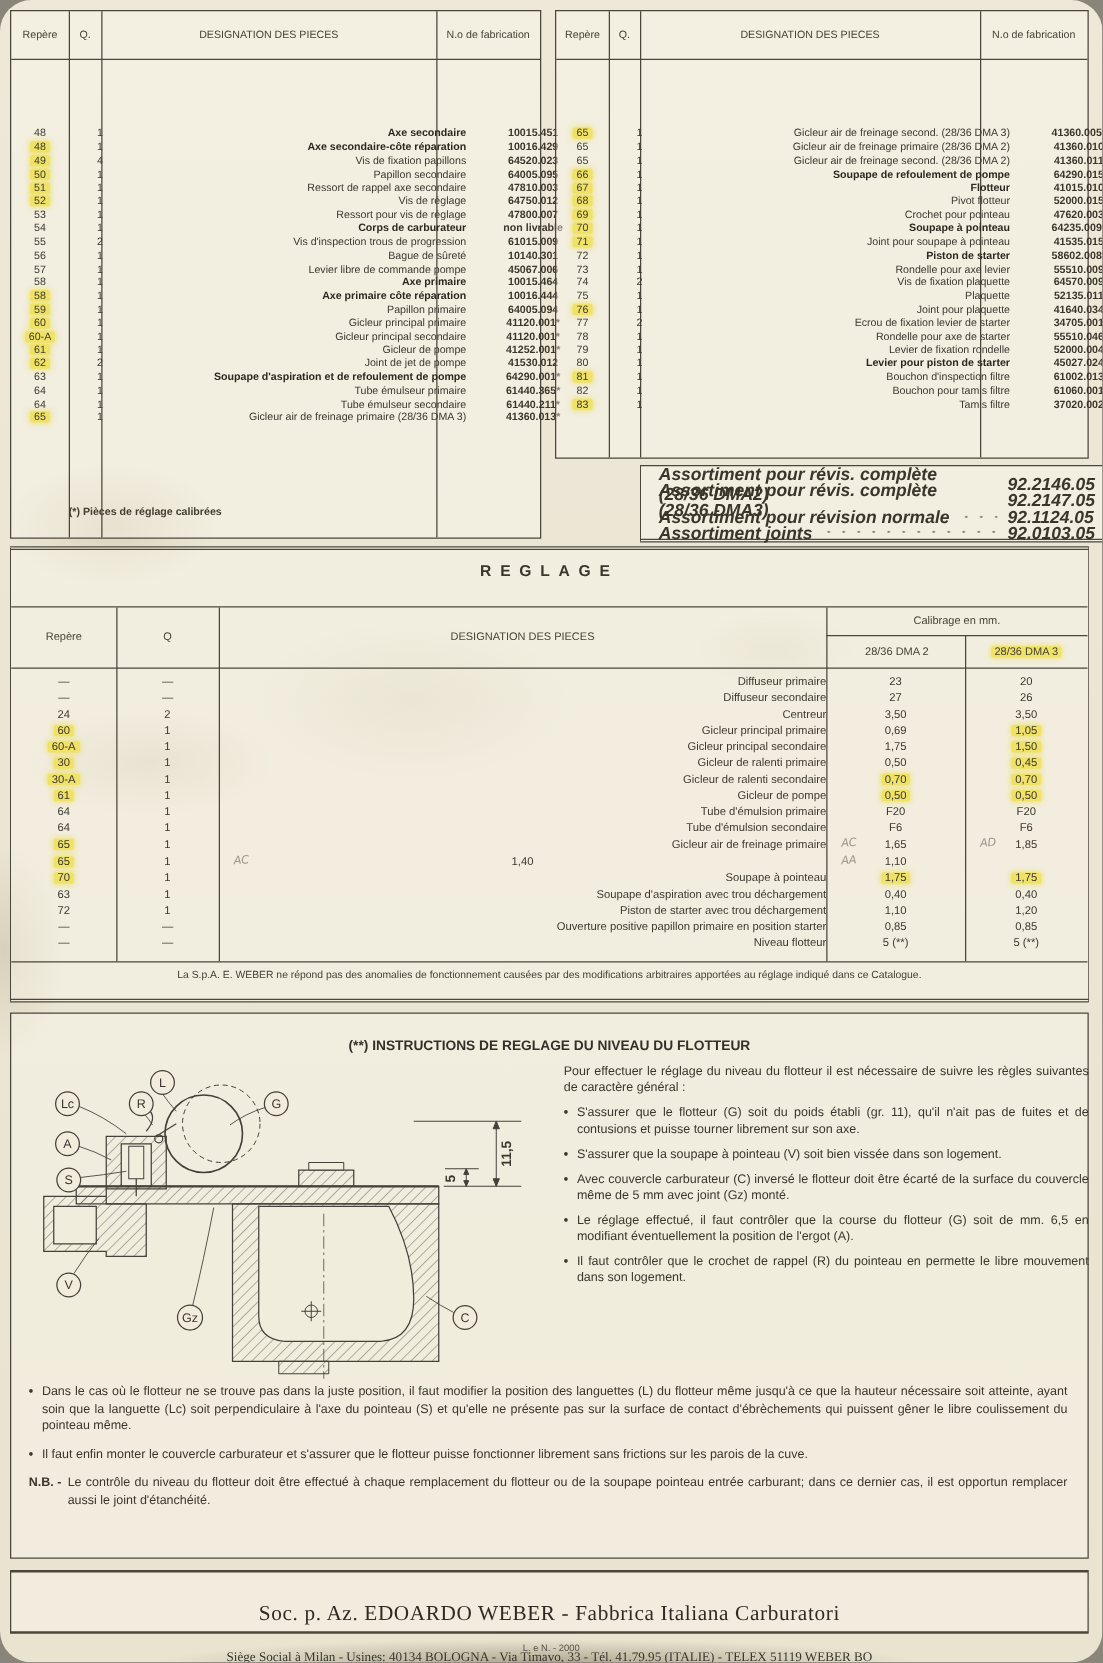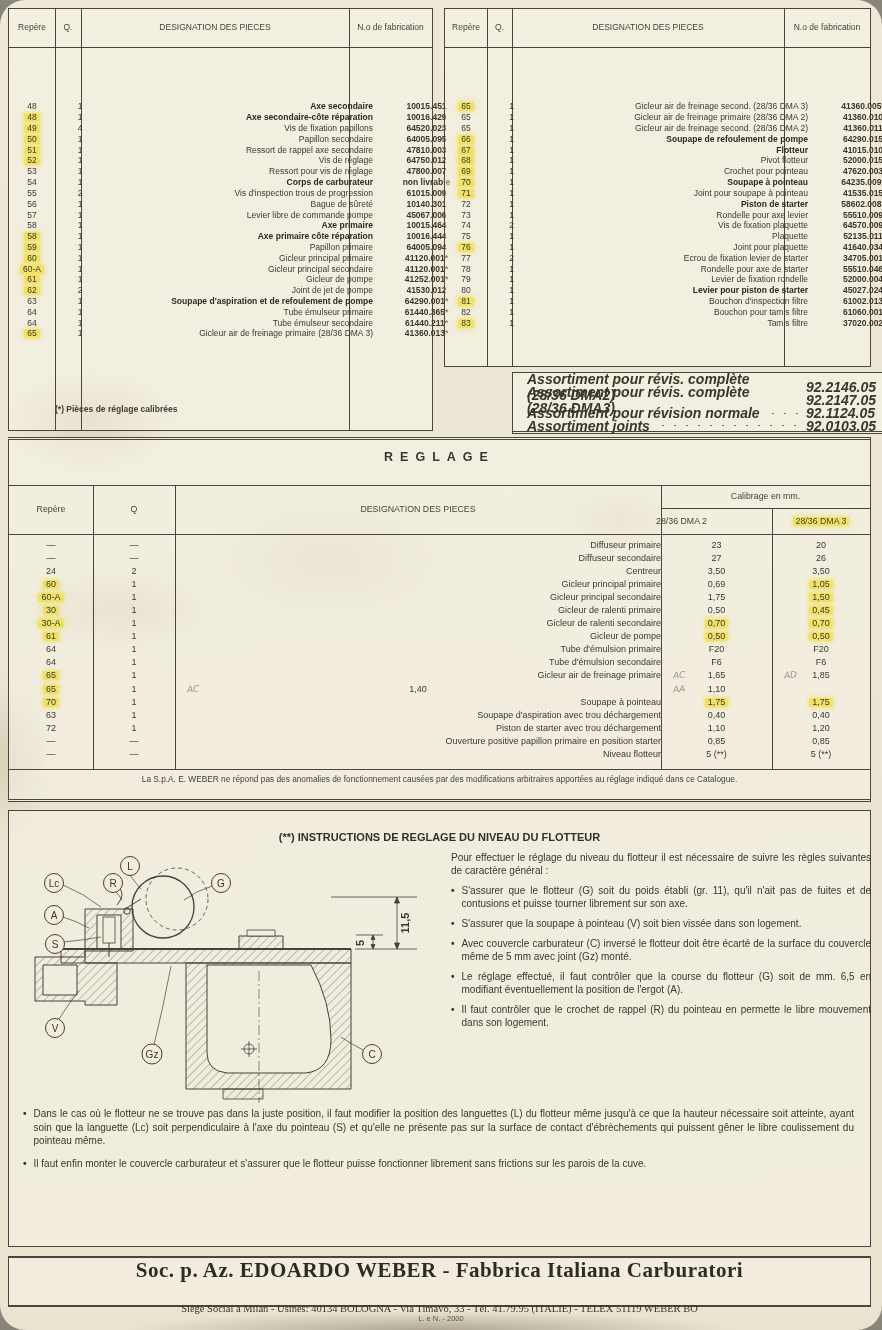--- a/index.html
+++ b/index.html
@@ -68,21 +68,21 @@
   .bullet{display:flex;margin-bottom:7px;}
   .bullet .bm{font-weight:bold;margin-right:7px;}
   .bottom-texts{position:absolute;left:14px;right:16px;top:296px;font-size:10px;line-height:13.5px;
                 text-align:justify;color:#3a362e;}
   .bottom-texts .bullet{margin-bottom:9px;}
   .nb{display:flex;margin-top:10px;}
   .nb .nbl{font-weight:bold;white-space:nowrap;margin-right:5px;}
 
   
   .footer-box{text-align:center;font-family:"Liberation Serif",serif;}
-  .company{margin-top:0;font-size:21px;font-weight:bold;color:#2e2b24;letter-spacing:.5px;}
+  .company{margin-top:23px;font-size:17px;font-weight:normal;color:#2e2b24;letter-spacing:.5px;}
   .address{margin-top:20px;font-size:10.5px;color:#3a362c;}
   .print-ref{position:absolute;top:1314px;left:0;right:0;text-align:center;font-size:7.5px;color:#57534a;}
 
   svg text{font-family:"Liberation Sans",sans-serif;}
 </style>
 </head>
 <body>
 
 <div class="page">
 
@@ -583,21 +583,21 @@
       <div class="vline" style="left:84px"></div>
       <div class="vline" style="left:166px"></div>
       <div class="vline" style="left:652px"></div>
       <div class="vline" style="left:763px;top:22px"></div>
       <div class="hline" style="top:48px"></div>
       <div class="hline" style="top:22px;left:652px"></div>
       <div class="rhead-label" style="left:0;width:84px;top:18px">Repère</div>
       <div class="rhead-label" style="left:84px;width:82px;top:18px">Q</div>
       <div class="rhead-label" style="left:166px;width:486px;top:18px">DESIGNATION DES PIECES</div>
       <div class="rhead-label" style="left:652px;right:0;top:5px">Calibrage en mm.</div>
-      <div class="rhead-label" style="left:617px;width:111px;top:30px">28/36 DMA 2</div>
+      <div class="rhead-label" style="left:653px;width:111px;top:30px">28/36 DMA 2</div>
       <div class="rhead-label" style="left:763px;width:98px;top:30px"><span class="vtag hl">28/36 DMA 3</span></div>
       <div class="rrows">
 
           <div class="rrow">
             <div class="cell c-ref"><span class="reftag">—</span></div>
             <div class="cell c-q">—</div>
             <div class="cell c-des">
               <span>Diffuseur primaire</span>
               <span class="dots"></span>
             </div>
@@ -908,20 +908,24 @@
             <span class="bm">•</span>
             <span>Dans le cas où le flotteur ne se trouve pas dans la juste position, il faut modifier la position des languettes (L) du flotteur même jusqu'à ce que la hauteur nécessaire soit atteinte, ayant soin que la languette (Lc) soit perpendiculaire à l'axe du pointeau (S) et qu'elle ne présente pas sur la surface de contact d'ébrèchements qui puissent gêner le libre coulissement du pointeau même.</span>
           </div>
 
           <div class="bullet">
             <span class="bm">•</span>
             <span>Il faut enfin monter le couvercle carburateur et s'assurer que le flotteur puisse fonctionner librement sans frictions sur les parois de la cuve.</span>
           </div>
 
       </div>
+      <div class="nb">
+        <span class="nbl">N.B. -</span>
+        <span>Le contrôle du niveau du flotteur doit être effectué à chaque remplacement du flotteur ou de la soupape pointeau entrée carburant; dans ce dernier cas, il est opportun remplacer aussi le joint d'étanchéité.</span>
+      </div>
     </div>
   </div>
 
   <div class="box footer-box" style="left:8px;top:1256px;width:861px;height:47px;border-top:2px solid #4a463b;border-bottom:2px solid #4a463b;">
     <div class="company">Soc. p. Az. EDOARDO WEBER - Fabbrica Italiana Carburatori</div>
     <div class="address">Siège Social à Milan - Usines: 40134 BOLOGNA - Via Timavo, 33 - Tél. 41.79.95 (ITALIE) - TELEX 51119 WEBER BO</div>
   </div>
   <div class="print-ref">L. e N. - 2000</div>
 
 </div>

